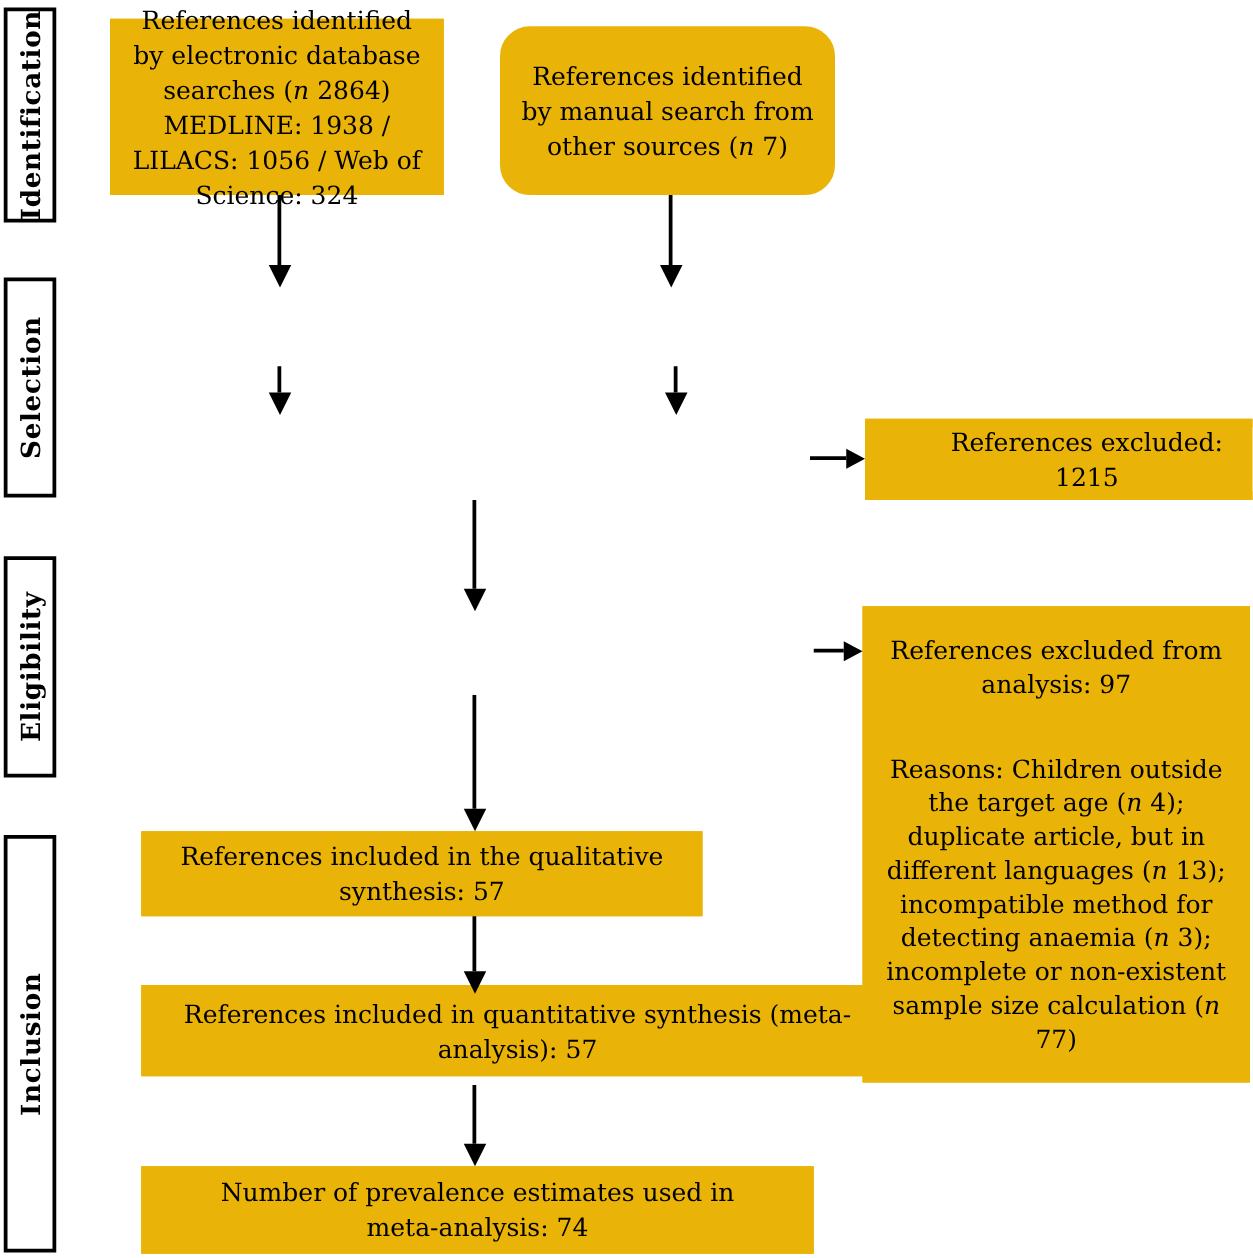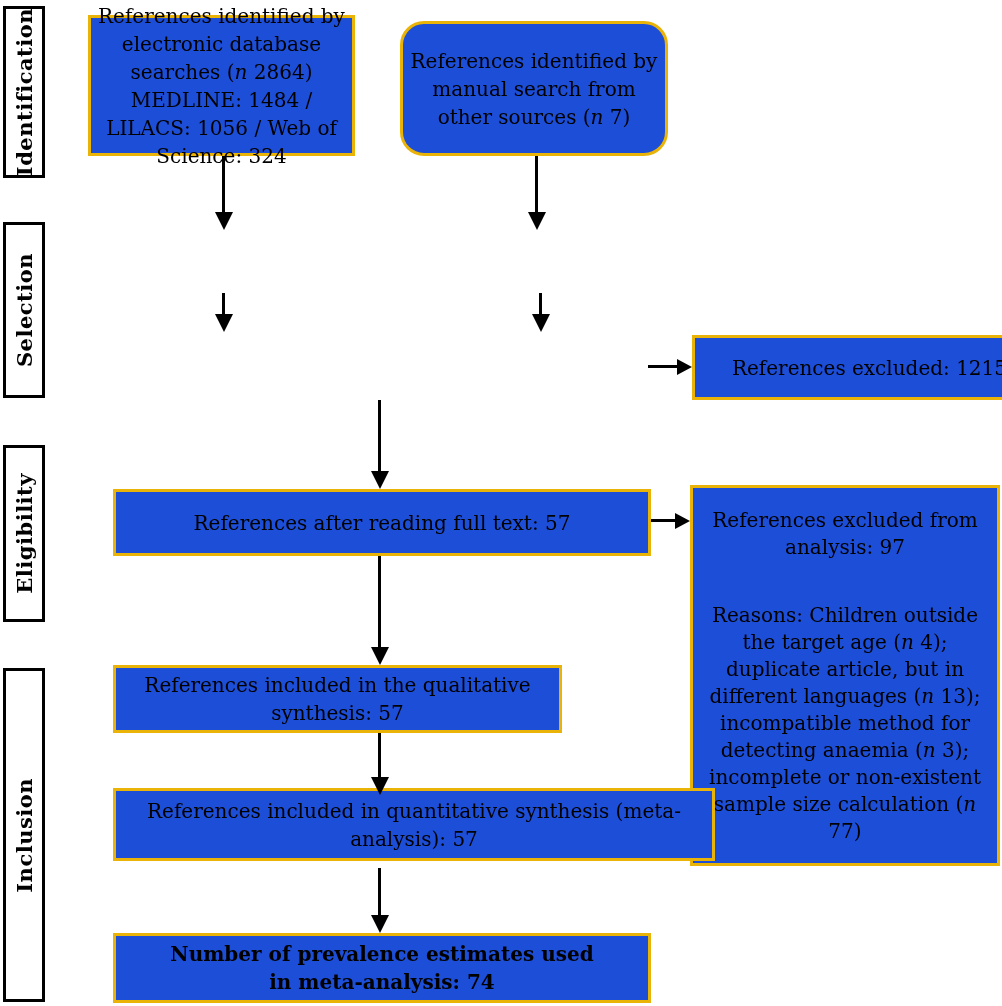--- a/index.html
+++ b/index.html
@@ -17,38 +17,38 @@
     writing-mode:vertical-rl; transform:rotate(180deg);
     font-weight:bold; font-size:21px; letter-spacing:.5px; white-space:nowrap;
   }
   #s1 { top:6px;   height:172px; }
   #s2 { top:222px; height:176px; }
   #s3 { top:445px; height:177px; }
   #s4 { top:668px; height:334px; }
 
   
   .box {
-    position:absolute; border:3px solid #eab308; background:#1d4ed8;
+    position:absolute; border:7px solid #eab308; background:#eab308;
     box-sizing:border-box; display:flex; align-items:center; justify-content:center;
     text-align:center; font-size:20px; line-height:28px; padding:2px 6px;
   }
   .box .content { width:100%; }
   .para { margin:0; }
   #b1  { left:88px;  top:15px;  width:267px; height:141px; }
   #b2  { left:400px; top:21px;  width:268px; height:135px;border-radius:24px; }
   #b3  { left:113px; top:230px; width:535px; height:63px; }
   #b4  { left:113px; top:332px; width:535px; height:68px; }
   #b5  { left:692px; top:335px; width:328px; height:65px;padding-left:33px; }
   #b6  { left:113px; top:489px; width:538px; height:67px; }
   #b7  { left:690px; top:485px; width:310px; height:381px; line-height:27px; padding:2px 8px; }
   #b7 .para + .para { margin-top:41px; }
   #b8  { left:113px; top:665px; width:449px; height:68px; }
   #b9  { left:113px; top:770px; width:602px; height:73px;margin-top:18px; }
   #b10 { left:113px; top:933px; width:538px; height:70px; }
-  #b10 .content { max-width:430px; margin:0 auto;font-weight:bold; }
+  #b10 .content { max-width:430px; margin:0 auto; }
 
   
   .arrow-v { position:absolute; width:3px; background:#000; }
   .arrow-v::after {
     content:""; position:absolute; bottom:-18px; left:50%; transform:translateX(-50%);
     width:0; height:0;
     border-left:9px solid transparent; border-right:9px solid transparent;
     border-top:18px solid #000;
   }
   .arrow-h { position:absolute; height:3px; background:#000; }
@@ -83,36 +83,31 @@
   <div class="stage" id="s3">
     <span>Eligibility</span>
   </div>
   <div class="stage" id="s4">
     <span>Inclusion</span>
   </div>
 
   <div class="box" id="b1">
     <div class="content">
         <div class="para"><span>References identified by electronic database searches (</span><i>n</i><span> 2864)</span></div>
-        <div class="para"><span>MEDLINE: 1484 / LILACS: 1056 / Web of Science: 324</span></div>
+        <div class="para"><span>MEDLINE: 1938 / LILACS: 1056 / Web of Science: 324</span></div>
       </div>
   </div>
   <div class="box" id="b2">
     <div class="content">
         <div class="para"><span>References identified by manual search from other sources (</span><i>n</i><span> 7)</span></div>
       </div>
   </div>
   <div class="box" id="b5">
     <div class="content">
         <div class="para"><span>References excluded: 1215</span></div>
-      </div>
-  </div>
-  <div class="box" id="b6">
-    <div class="content">
-        <div class="para"><span>References after reading full text: 57</span></div>
       </div>
   </div>
   <div class="box" id="b7">
     <div class="content">
         <div class="para"><span>References excluded from analysis: 97</span></div>
         <div class="para"><span>Reasons: Children outside the target age (</span><i>n</i><span> 4); duplicate article, but in different languages (</span><i>n</i><span> 13); incompatible method for detecting anaemia (</span><i>n</i><span> 3); incomplete or non-existent sample size calculation (</span><i>n</i><span> 77)</span></div>
       </div>
   </div>
   <div class="box" id="b8">
     <div class="content">

